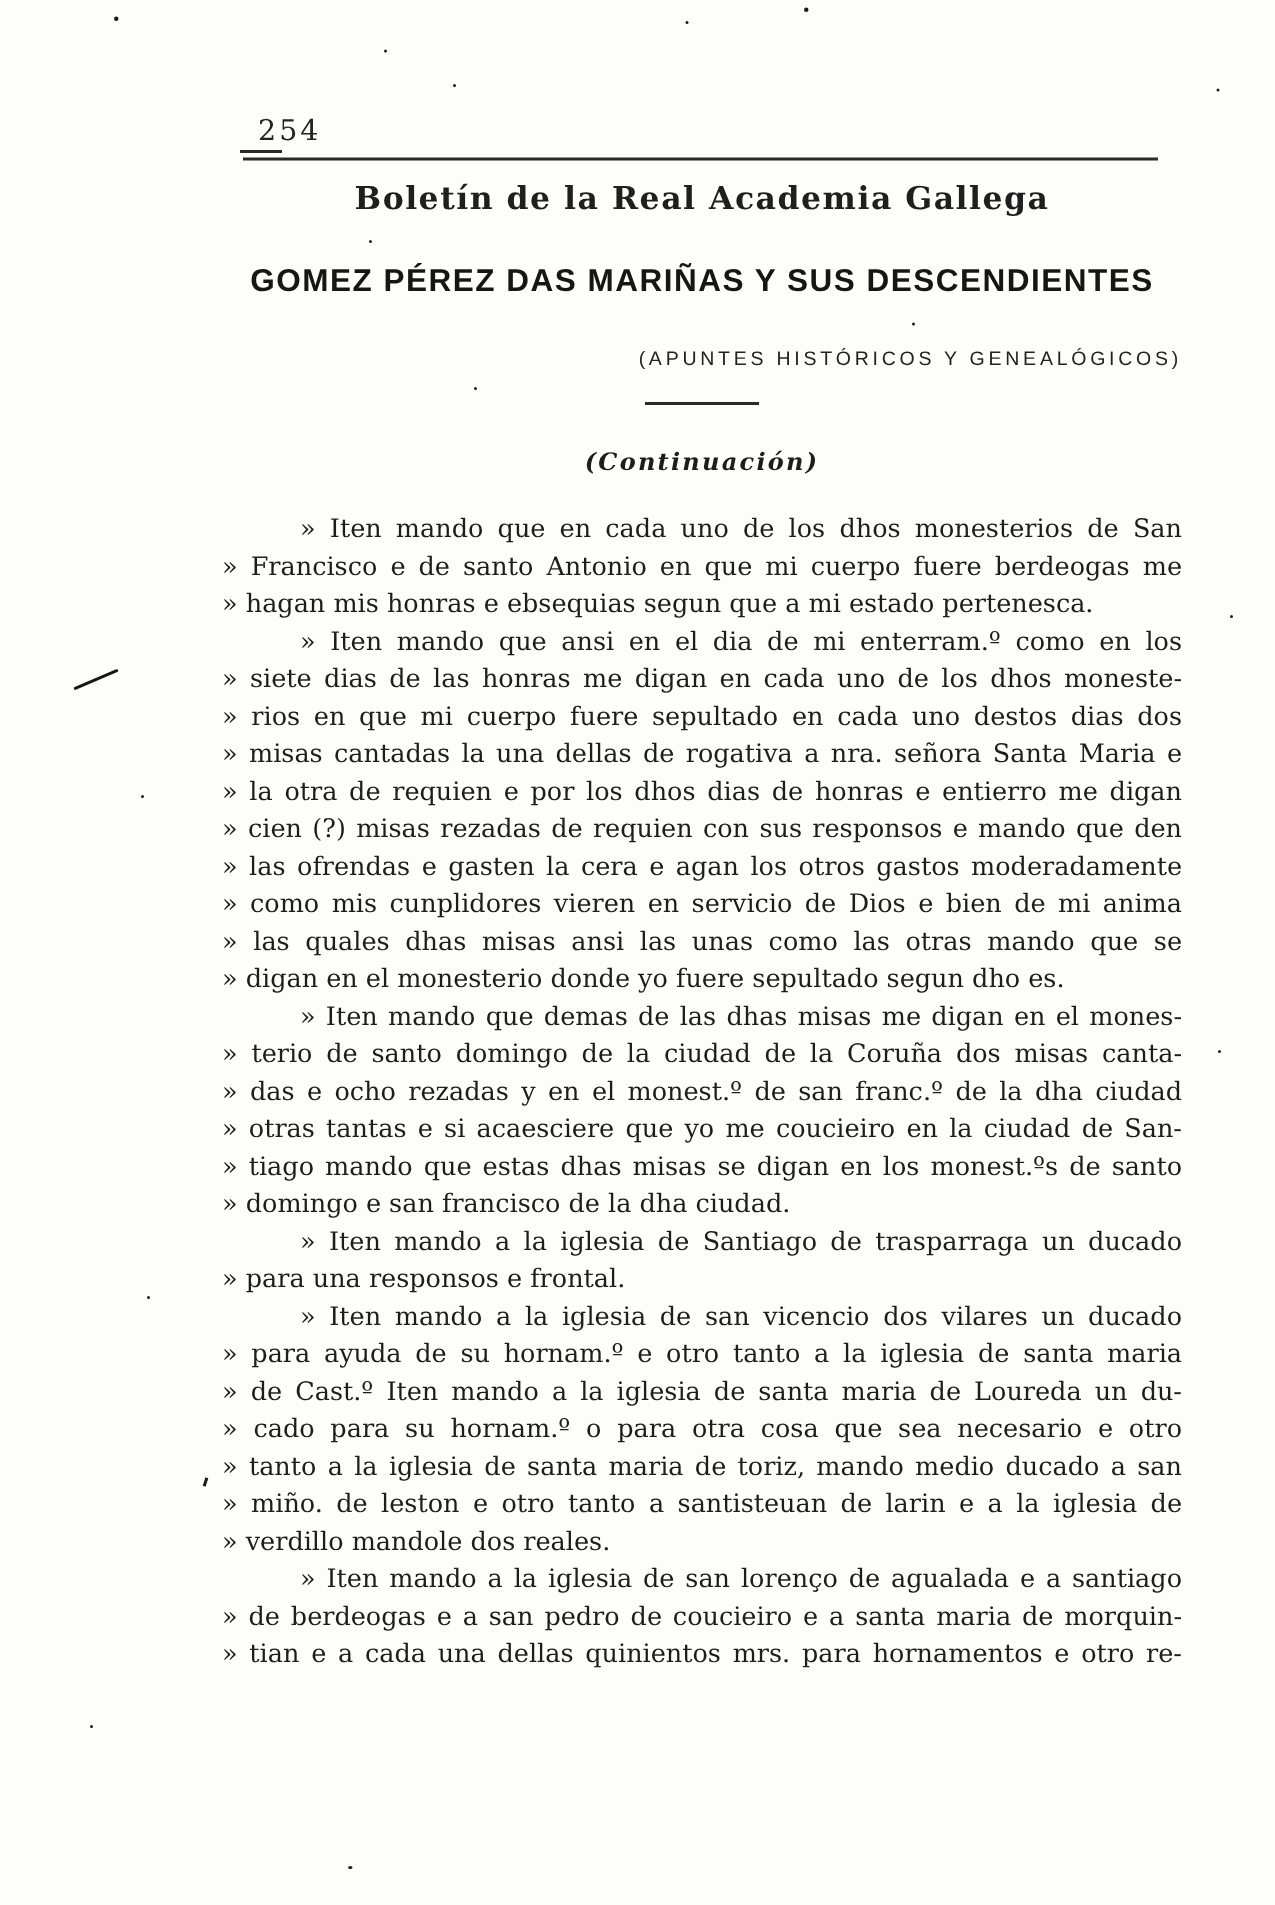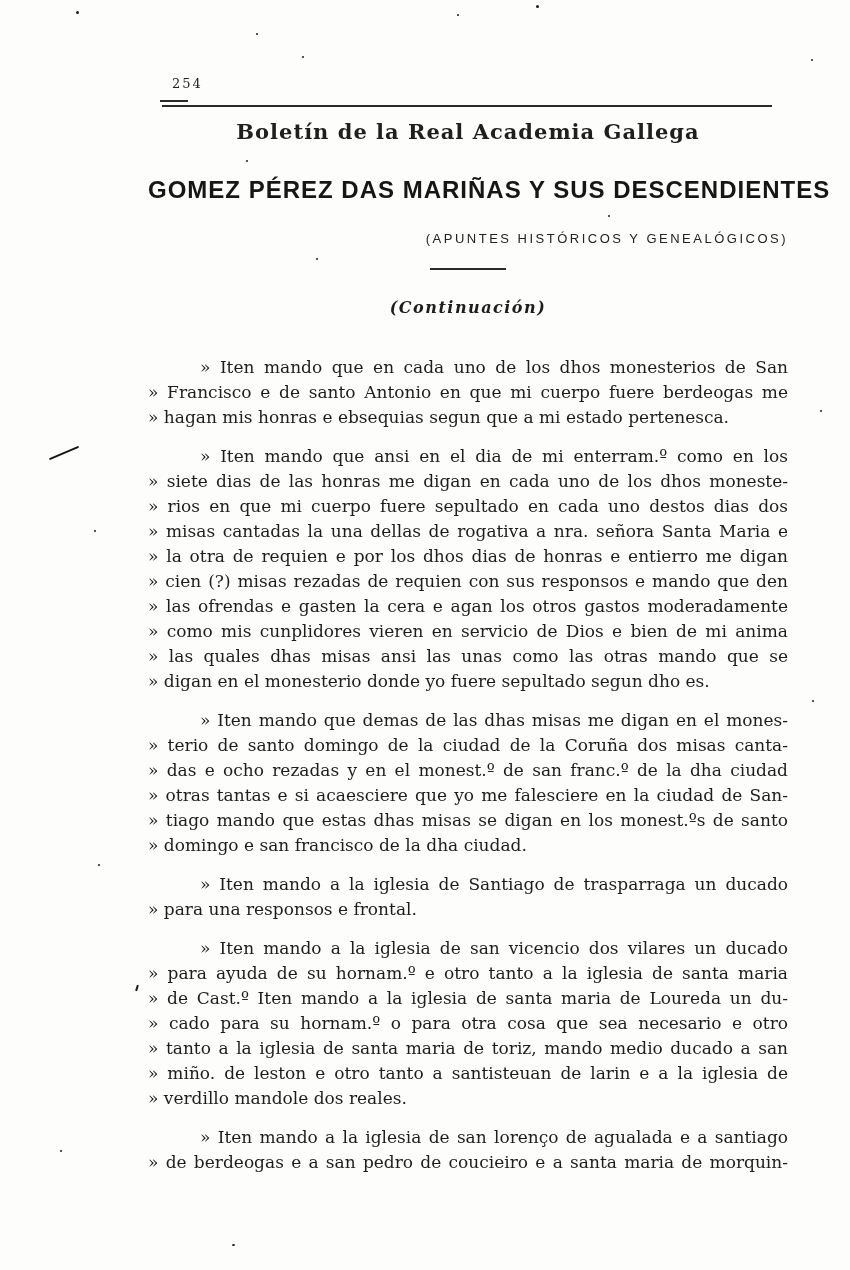--- a/index.html
+++ b/index.html
@@ -7,38 +7,38 @@
     width:850px;height:1270px;position:relative;
     background:#fdfdfc;overflow:hidden;
     font-family:"DejaVu Serif","Liberation Serif",serif;
     color:#1b1b1b;
   }
   .page{position:absolute;inset:0;}
   
   .running-header{position:absolute;left:148px;top:72px;width:640px;height:40px;}
   .page-number{
     position:absolute;left:24px;top:4px;
-    font-size:13px;letter-spacing:2px;color:#222;
+    font-size:19px;letter-spacing:2px;color:#222;
   }
   .journal-title{
     position:absolute;left:0;right:0;top:0;text-align:center;
     font-family:"DejaVu Serif","Liberation Serif",serif;
     font-weight:700;font-size:21px;letter-spacing:1px;color:#1f1f1f;margin-top:47px;
   }
   .header-rule{
     position:absolute;left:162px;top:105px;width:610px;height:2px;background:#2a2a2a;
   }
   .header-rule-dash{
     position:absolute;left:160px;top:100px;width:28px;height:2px;background:#2a2a2a;
   }
   
   .article-title{
     position:absolute;left:148px;top:176px;width:640px;text-align:center;
     font-family:"Liberation Sans","DejaVu Sans",sans-serif;
-    font-weight:700;font-size:24px;letter-spacing:1px;color:#161616;
+    font-weight:700;font-size:21px;letter-spacing:1px;color:#161616;
     white-space:nowrap;
   }
   .article-subtitle{
     position:absolute;left:148px;top:231px;width:640px;text-align:right;
     font-family:"Liberation Sans","DejaVu Sans",sans-serif;
     font-weight:400;font-size:13px;letter-spacing:2.5px;color:#222;
     white-space:nowrap;
   }
   .title-divider{
     position:absolute;left:430px;top:268px;width:76px;height:2px;background:#2a2a2a;
@@ -50,21 +50,21 @@
   
   .document-body{
     position:absolute;left:148px;top:341px;width:640px;
     font-size:17px;line-height:25px;color:#1d1d1d;
   }
   .line{
     text-align:justify;
     text-align-last:justify;
     height:25px;overflow:visible;white-space:normal;
   }
-  .line.indent{padding-left:52px;margin-top:14px;}
+  .line.indent{padding-left:52px;}
   .line.end{text-align-last:left;}
   
   .speck{position:absolute;background:#1c1c1c;border-radius:50%;}
   .pen-stroke{
     position:absolute;left:48px;top:452px;width:32px;height:2px;background:#161616;
     transform:rotate(-23deg);border-radius:2px;
   }
   .margin-tick{position:absolute;left:136px;top:985px;width:2px;height:6px;background:#1c1c1c;transform:rotate(18deg);}
 </style>
 </head>
@@ -99,40 +99,41 @@
         <div class="line">» cien (?) misas rezadas de requien con sus responsos e mando que den</div>
         <div class="line">» las ofrendas e gasten la cera e agan los otros gastos moderadamente</div>
         <div class="line">» como mis cunplidores vieren en servicio de Dios e bien de mi anima</div>
         <div class="line">» las quales dhas misas ansi las unas como las otras mando que se</div>
         <div class="line end">» digan en el monesterio donde yo fuere sepultado segun dho es.</div>
       </div>
       <div class="paragraph">
         <div class="line indent">» Iten mando que demas de las dhas misas me digan en el mones-</div>
         <div class="line">» terio de santo domingo de la ciudad de la Coruña dos misas canta-</div>
         <div class="line">» das e ocho rezadas y en el monest.º de san franc.º de la dha ciudad</div>
-        <div class="line">» otras tantas e si acaesciere que yo me falesciere en la ciudad de San-</div>
+        <div class="line">» otras tantas e si acaesciere que yo me coucieiro en la ciudad de San-</div>
         <div class="line">» tiago mando que estas dhas misas se digan en los monest.ºs de santo</div>
         <div class="line end">» domingo e san francisco de la dha ciudad.</div>
       </div>
       <div class="paragraph">
         <div class="line indent">» Iten mando a la iglesia de Santiago de trasparraga un ducado</div>
         <div class="line end">» para una responsos e frontal.</div>
       </div>
       <div class="paragraph">
         <div class="line indent">» Iten mando a la iglesia de san vicencio dos vilares un ducado</div>
         <div class="line">» para ayuda de su hornam.º e otro tanto a la iglesia de santa maria</div>
         <div class="line">» de Cast.º Iten mando a la iglesia de santa maria de Loureda un du-</div>
         <div class="line">» cado para su hornam.º o para otra cosa que sea necesario e otro</div>
         <div class="line">» tanto a la iglesia de santa maria de toriz, mando medio ducado a san</div>
         <div class="line">» miño. de leston e otro tanto a santisteuan de larin e a la iglesia de</div>
         <div class="line end">» verdillo mandole dos reales.</div>
       </div>
       <div class="paragraph">
         <div class="line indent">» Iten mando a la iglesia de san lorenço de agualada e a santiago</div>
         <div class="line">» de berdeogas e a san pedro de coucieiro e a santa maria de morquin-</div>
+        <div class="line">» tian e a cada una dellas quinientos mrs. para hornamentos e otro re-</div>
       </div>
     </div>
 
   <div class="pen-stroke"></div>
   <div class="margin-tick"></div>
   <span class="speck" style="left:76px;top:11px;width:3px;height:3px;"></span>
   <span class="speck" style="left:256px;top:33px;width:2px;height:2px;"></span>
   <span class="speck" style="left:536px;top:5px;width:3px;height:3px;"></span>
   <span class="speck" style="left:302px;top:56px;width:2px;height:2px;"></span>
   <span class="speck" style="left:457px;top:14px;width:2px;height:2px;"></span>

